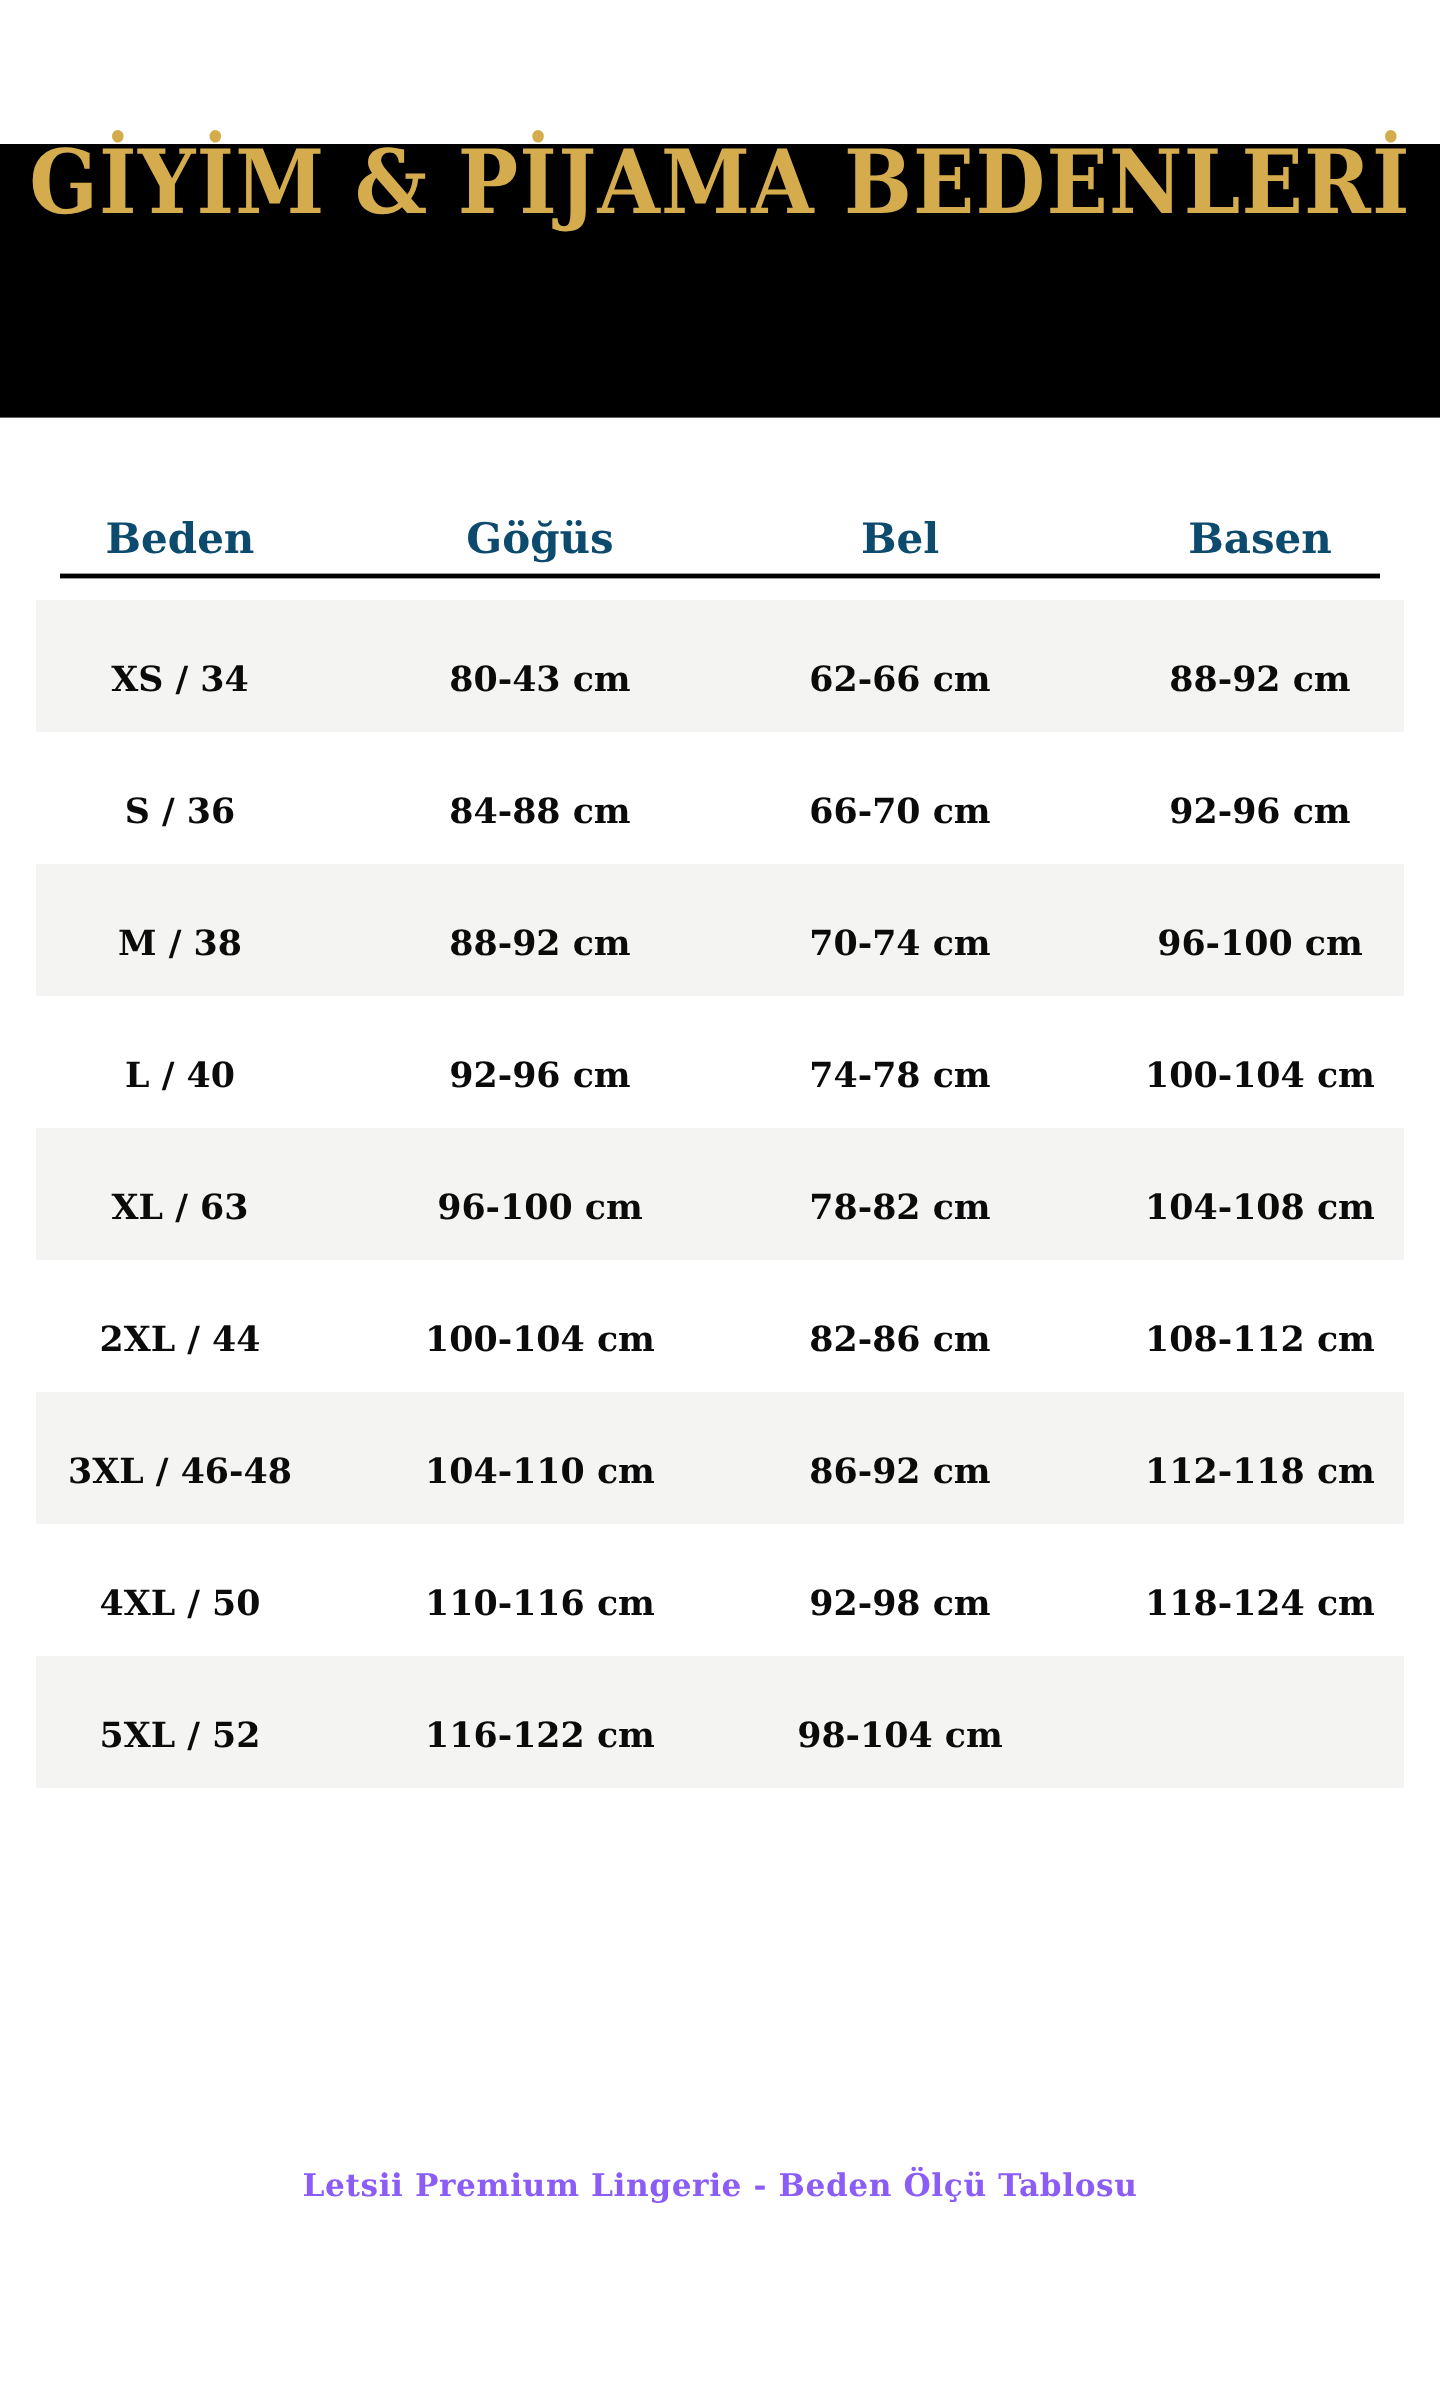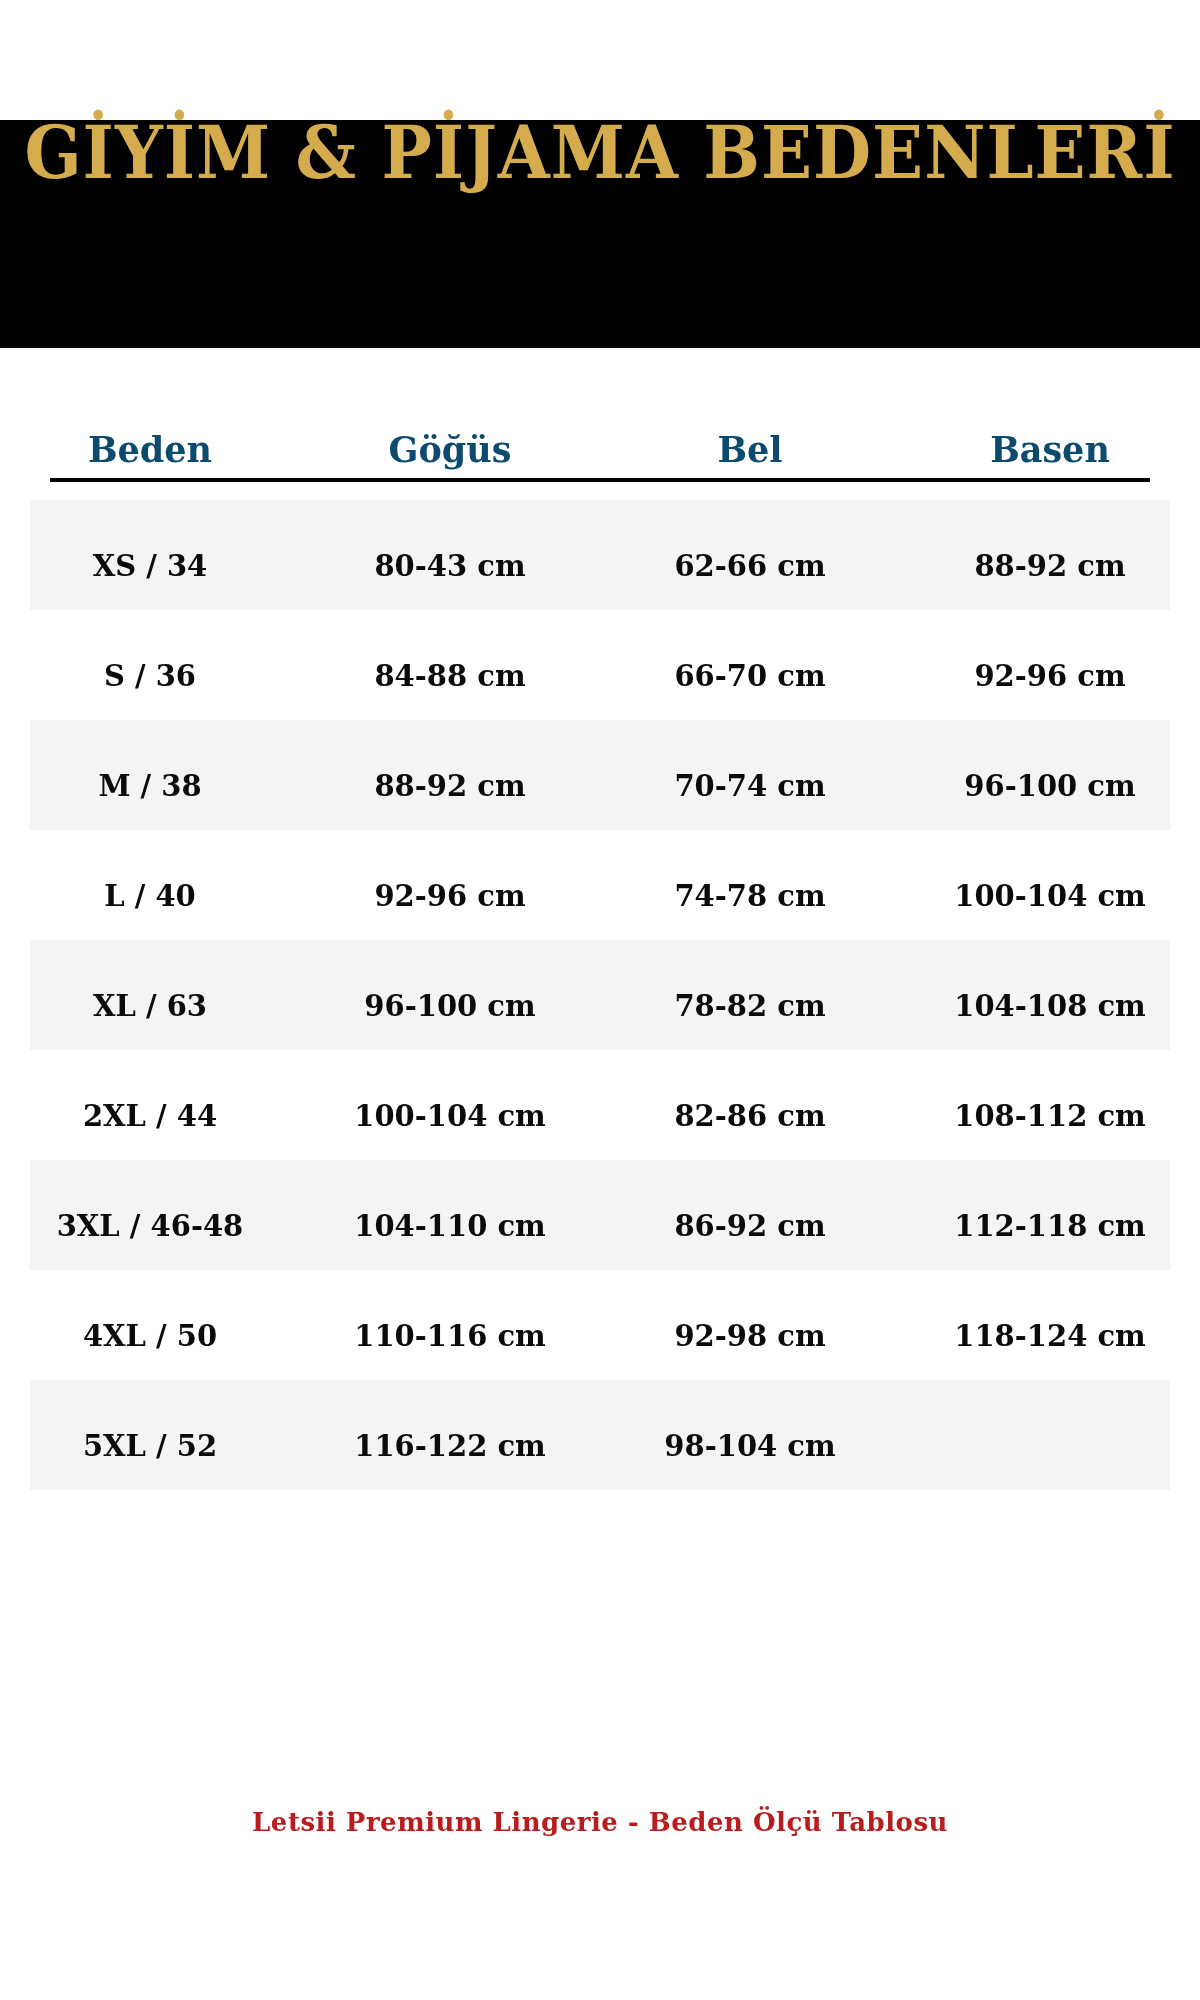--- a/index.html
+++ b/index.html
@@ -90,21 +90,21 @@
     position: absolute;
     top: 1796px;
     left: 0;
     width: 1200px;
     height: 52px;
     display: flex;
     align-items: center;
     justify-content: center;
   }
   .footer .caption {
-    color: #b91c1c;
+    color: #8b5cf6;
     font-size: 26px;
     font-weight: 700;
     letter-spacing: 0.5px;
   }
 </style>
 </head>
 <body>
 
 <div class="page">
 

